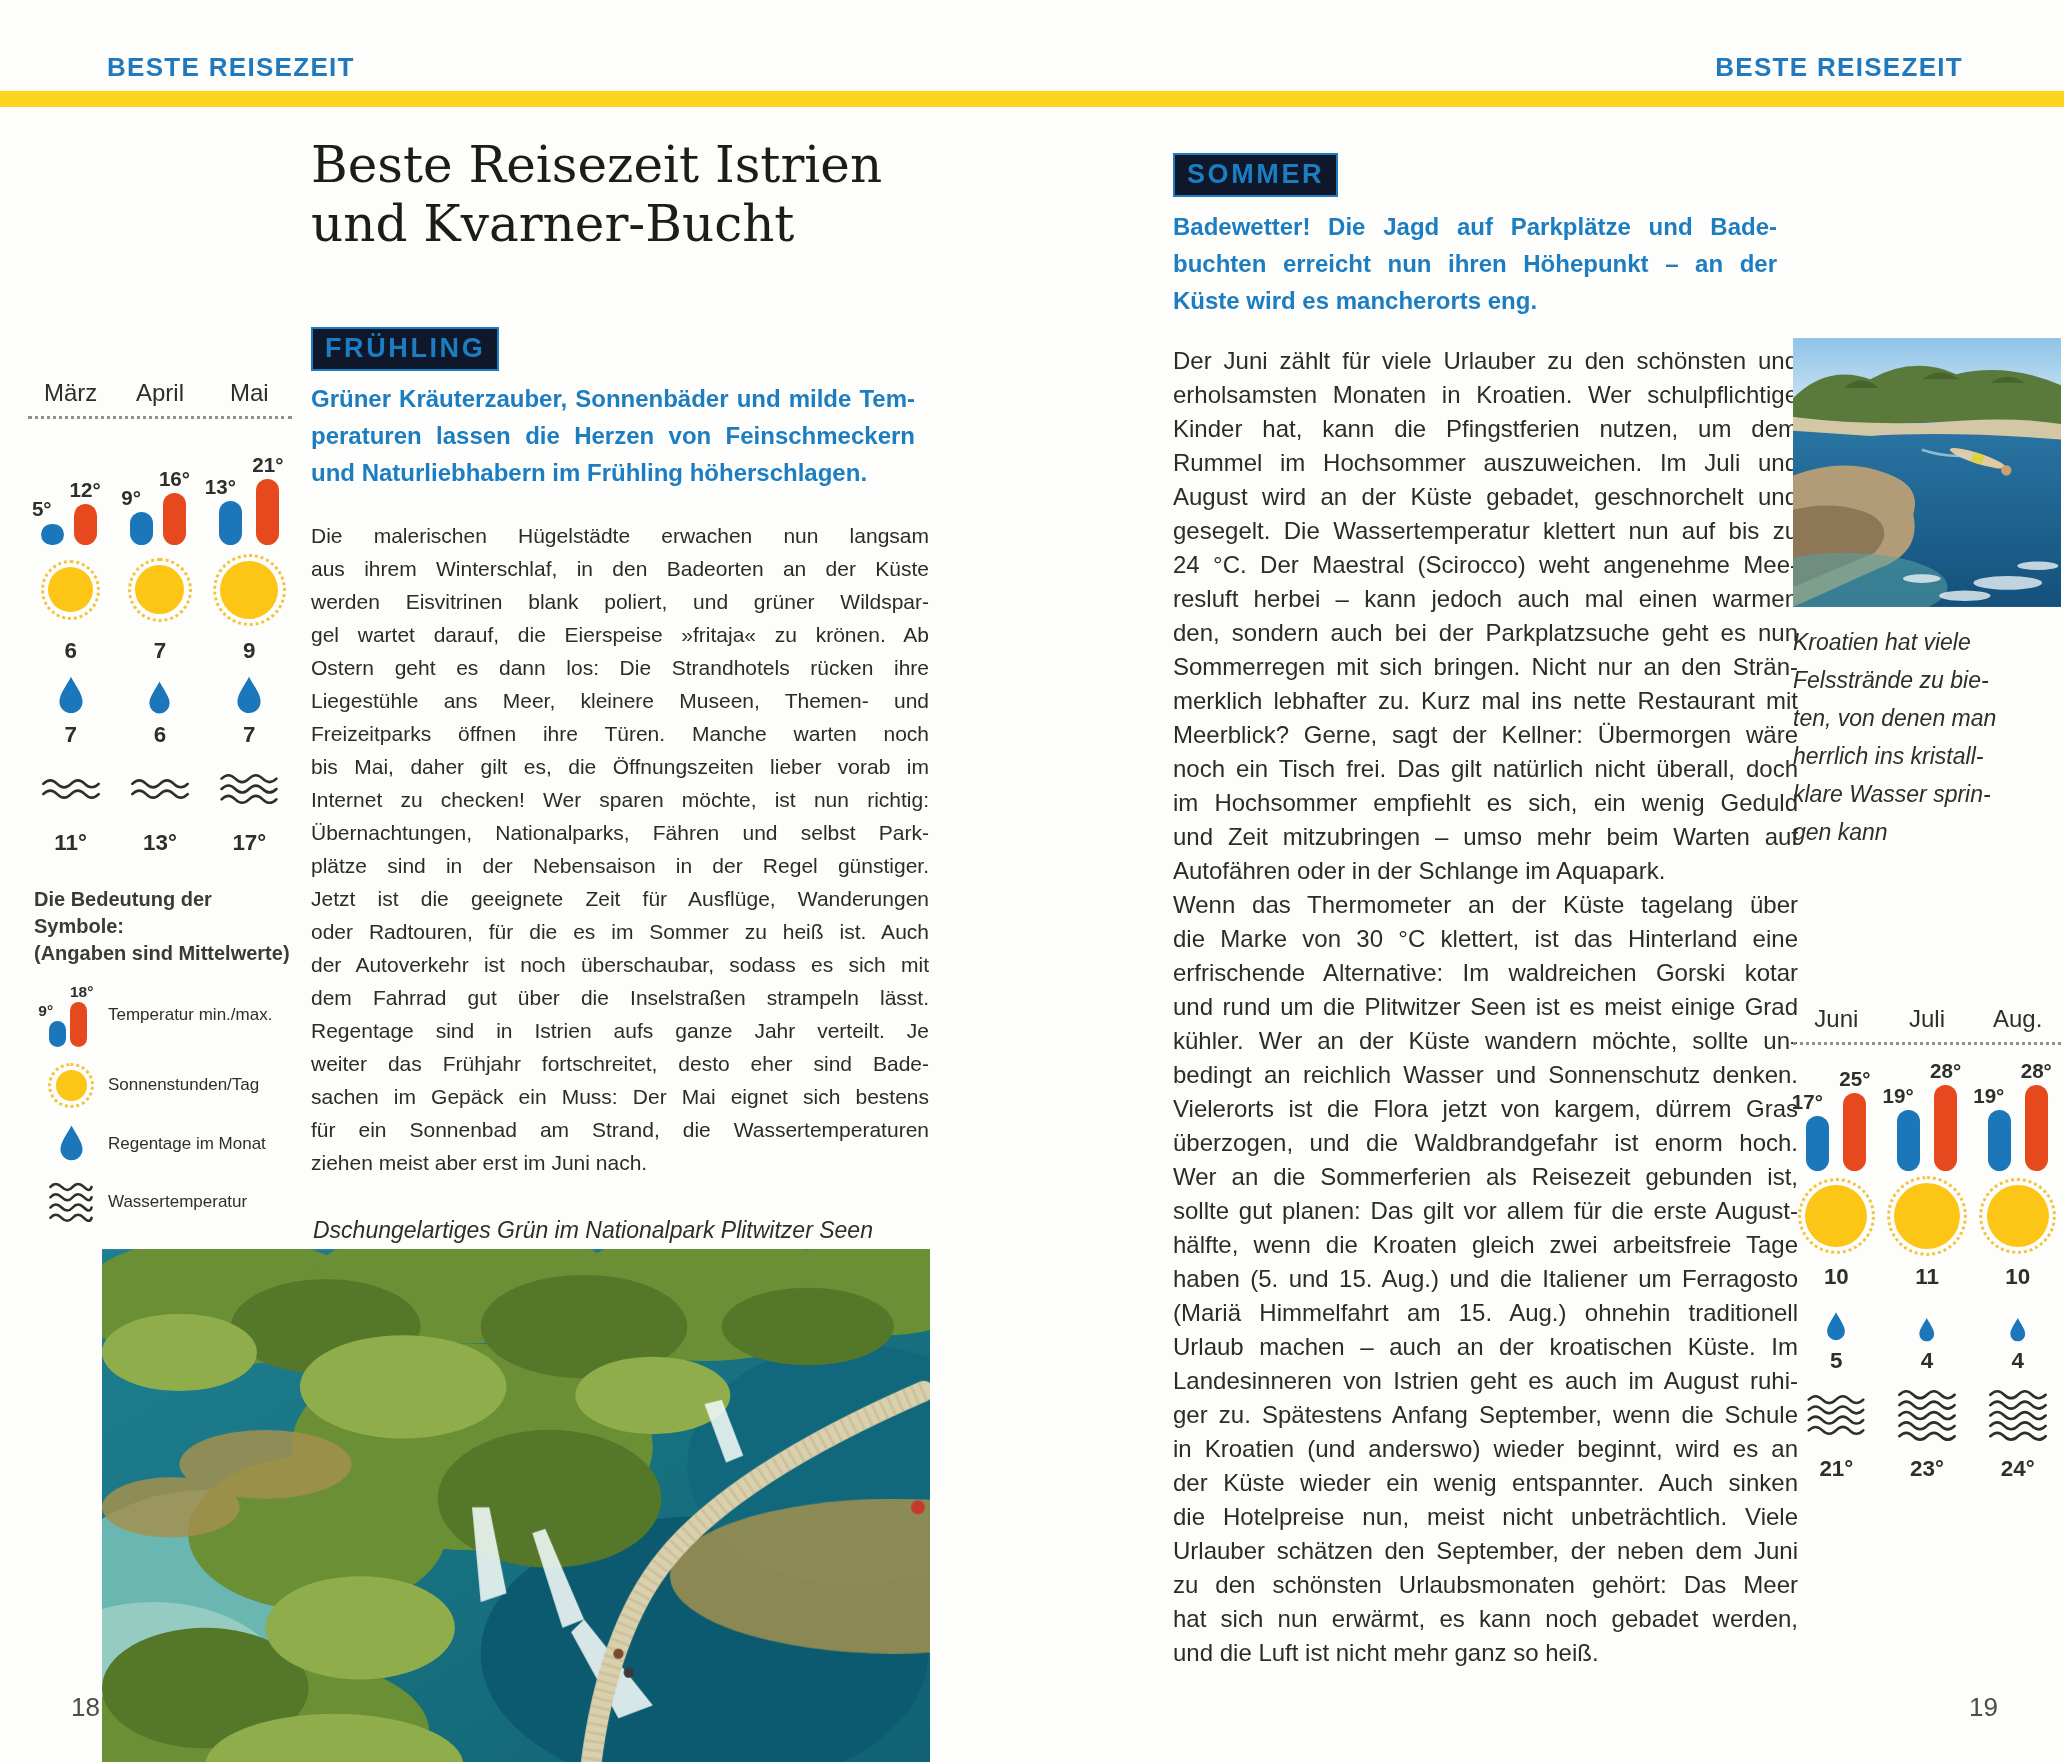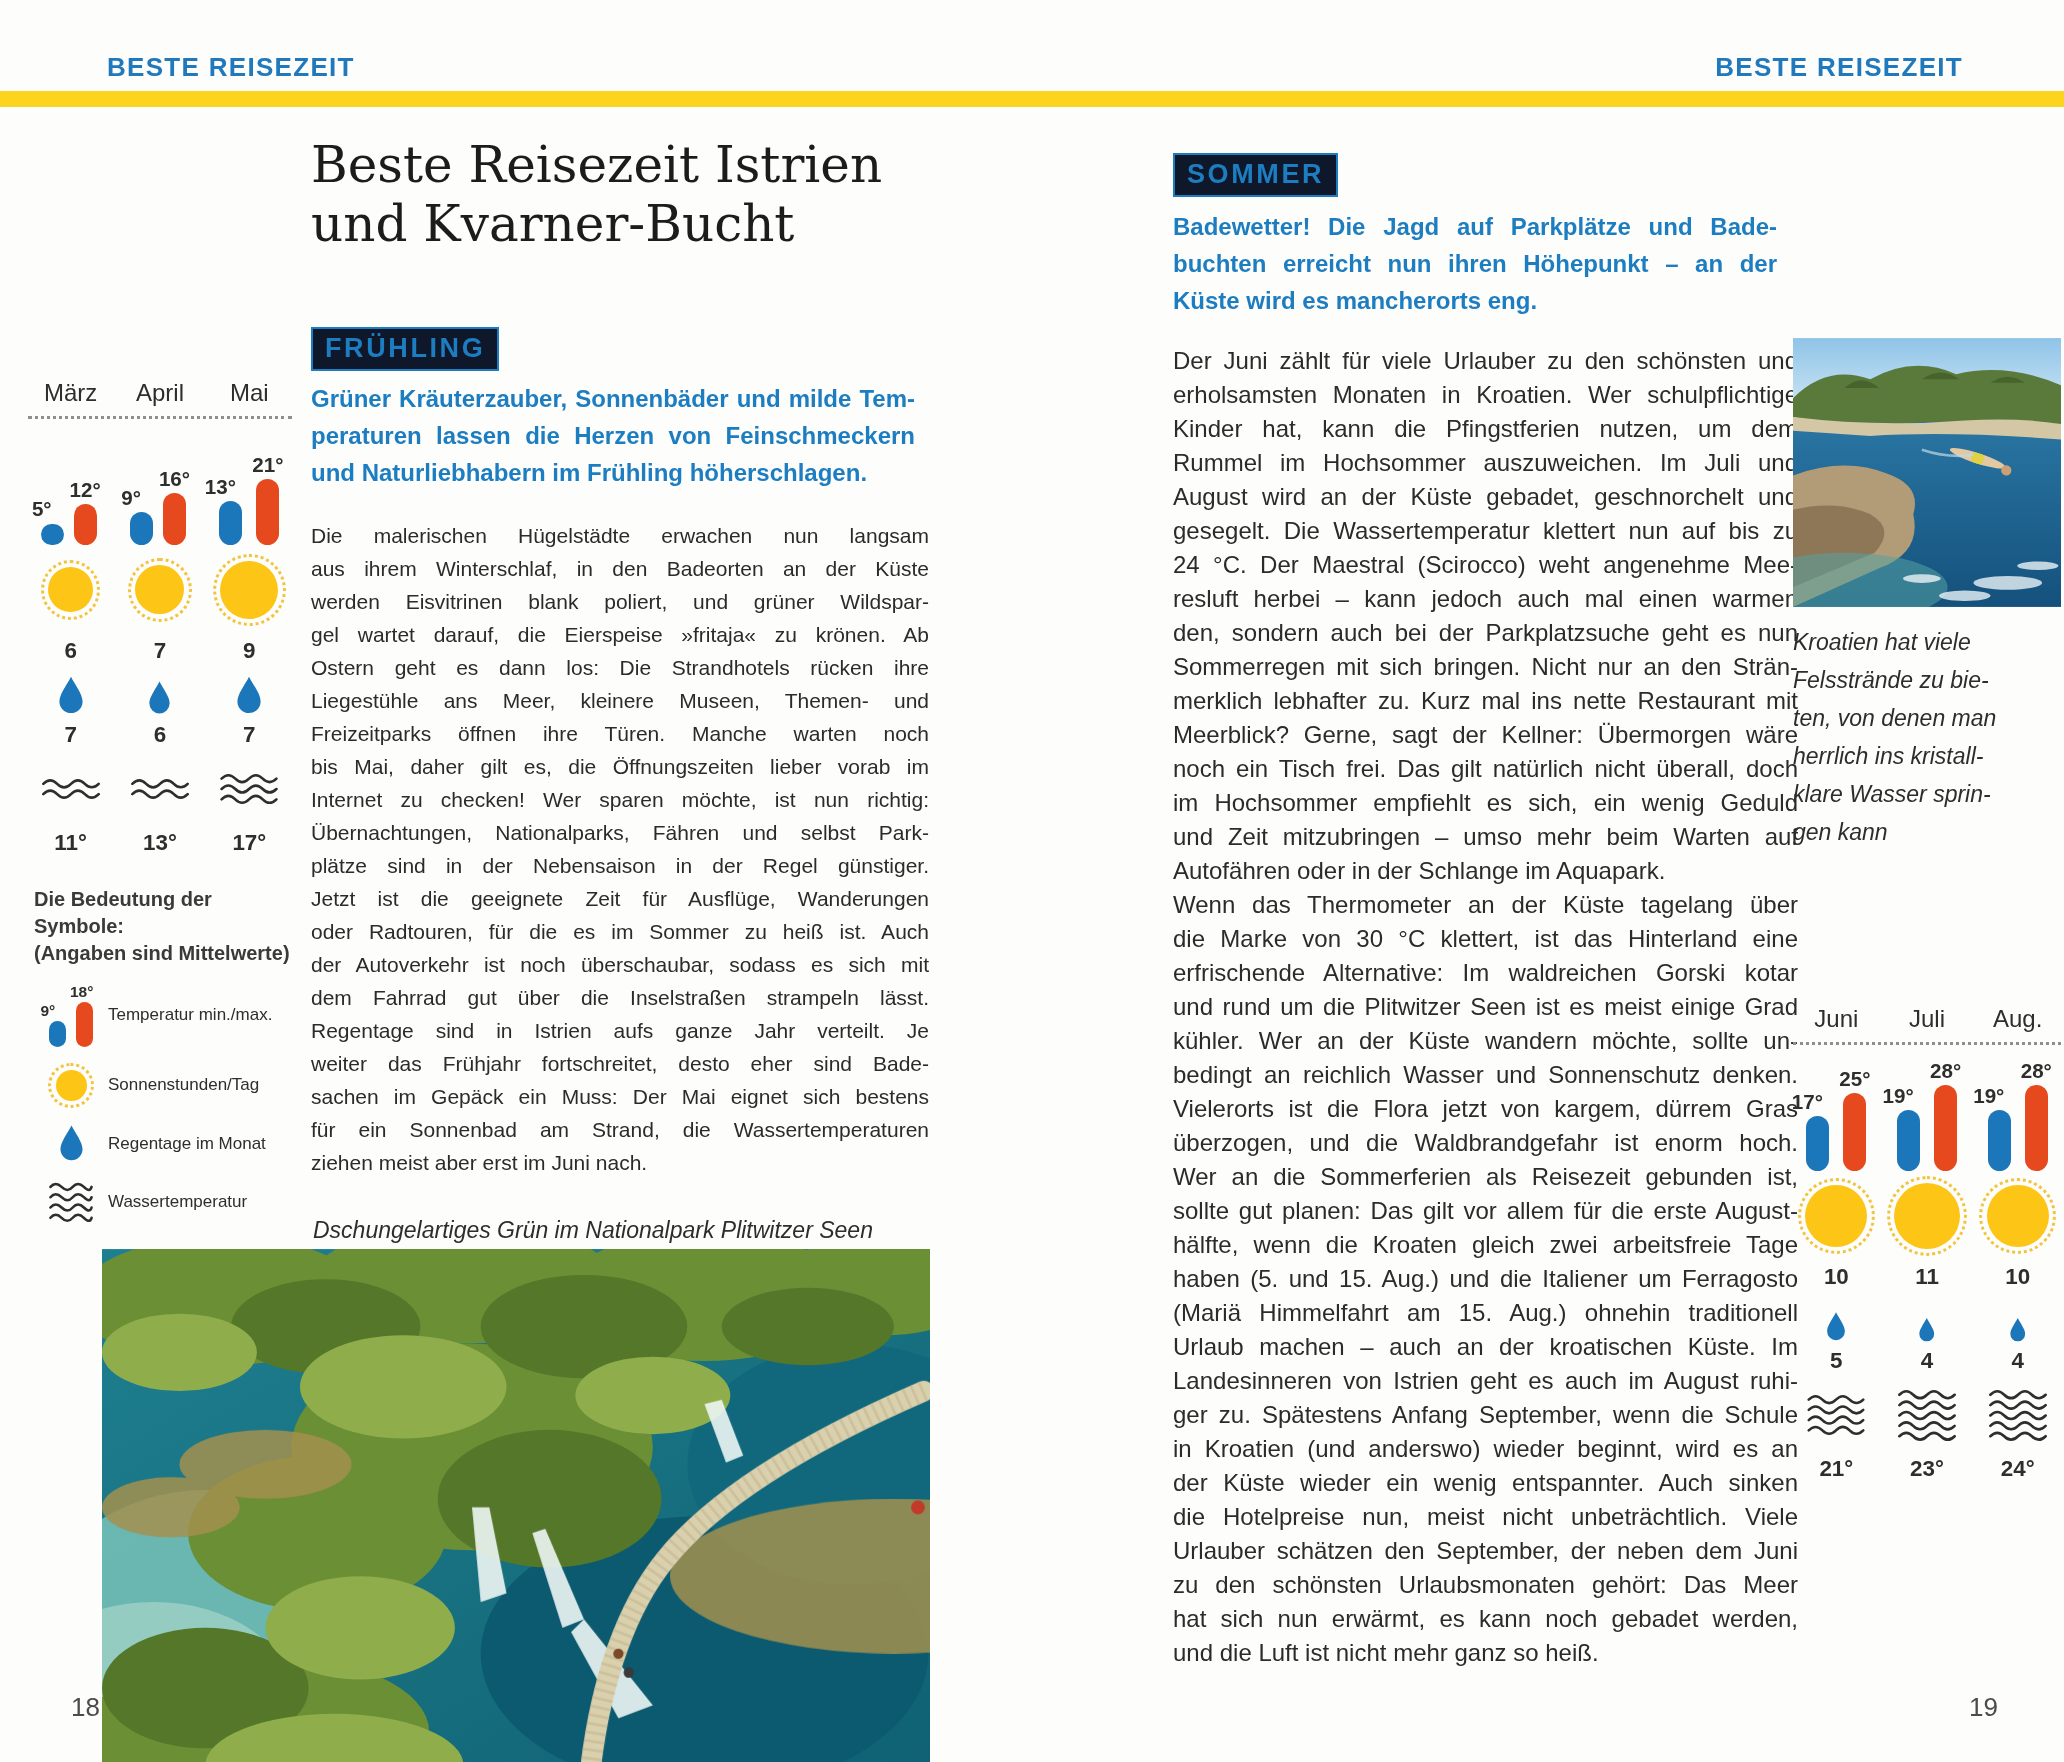--- a/index.html
+++ b/index.html
@@ -52,21 +52,21 @@
             font-weight:bold;font-size:22.4px;color:#2e2e2c;}
   .slot-drop{height:50px;display:flex;align-items:flex-end;justify-content:center;}
   .slot-wave{height:74px;display:flex;align-items:center;justify-content:center;}
   
   .legend{position:absolute;left:34px;top:886px;width:267px;}
   .legend-title{font-weight:bold;font-size:20px;line-height:27px;color:#3a3a38;}
   .legend-row{display:flex;align-items:center;margin-top:15.5px;}
   .legend-icon{width:74px;display:flex;justify-content:center;align-items:flex-end;}
   .legend-label{font-size:17px;color:#2e2e2c;}
   .minibars{display:flex;align-items:flex-end;gap:4.3px;}
-  .minibarwrap{display:flex;flex-direction:column;align-items:flex-end;}
+  .minibarwrap{display:flex;flex-direction:column;align-items:flex-start;}
   .minibar-label{font-weight:bold;font-size:15.5px;margin-bottom:1.7px;color:#2e2e2c;}
   .minibar{width:17px;border-radius:8.6px;}
   
   .photo{position:absolute;overflow:hidden;}
 </style>
 </head>
 <body>
 
 <div class="sheet">
 

